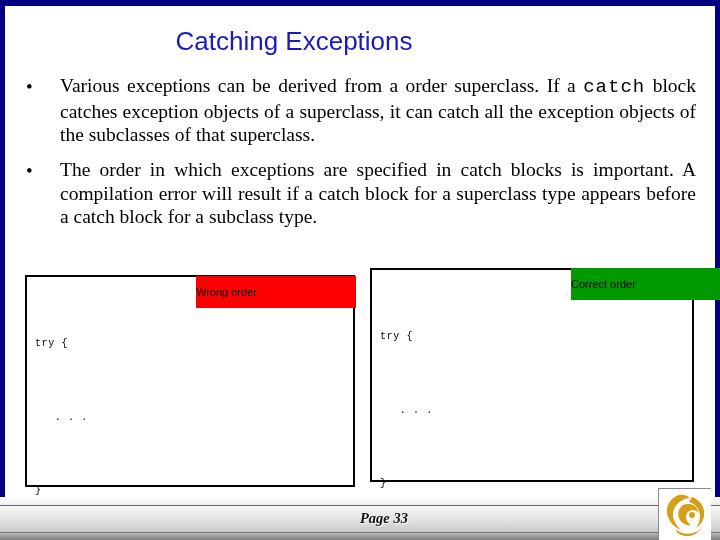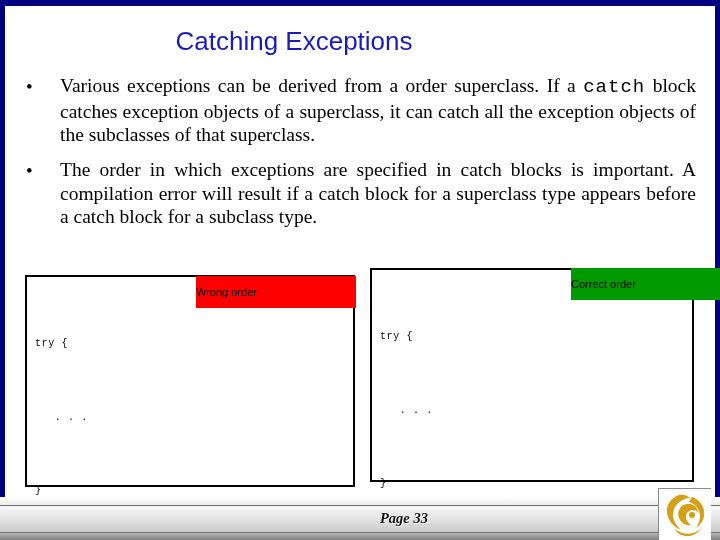--- a/index.html
+++ b/index.html
@@ -146,21 +146,21 @@
     font-family: "Liberation Serif", "DejaVu Serif", serif;
     font-weight: bold;
     font-style: italic;
     font-size: 14.5px;
     line-height: 18px;
     color: #111111;
     text-shadow: 1px 1px 0 rgba(255,255,255,0.85);
     white-space: nowrap;
   }
   #footer-course { left: 9px; }
-  #footer-page   { left: 380px; }
+  #footer-page   { left: 360px; }
   #footer-author { left: 508px; }
 
   
   #logo {
     position: absolute;
     left: 658px; top: 488px;
     width: 52px; height: 52px;
     background: #ffffff;
     border-left: 1px solid #8a8a8a;
     border-top: 1px solid #8a8a8a;

